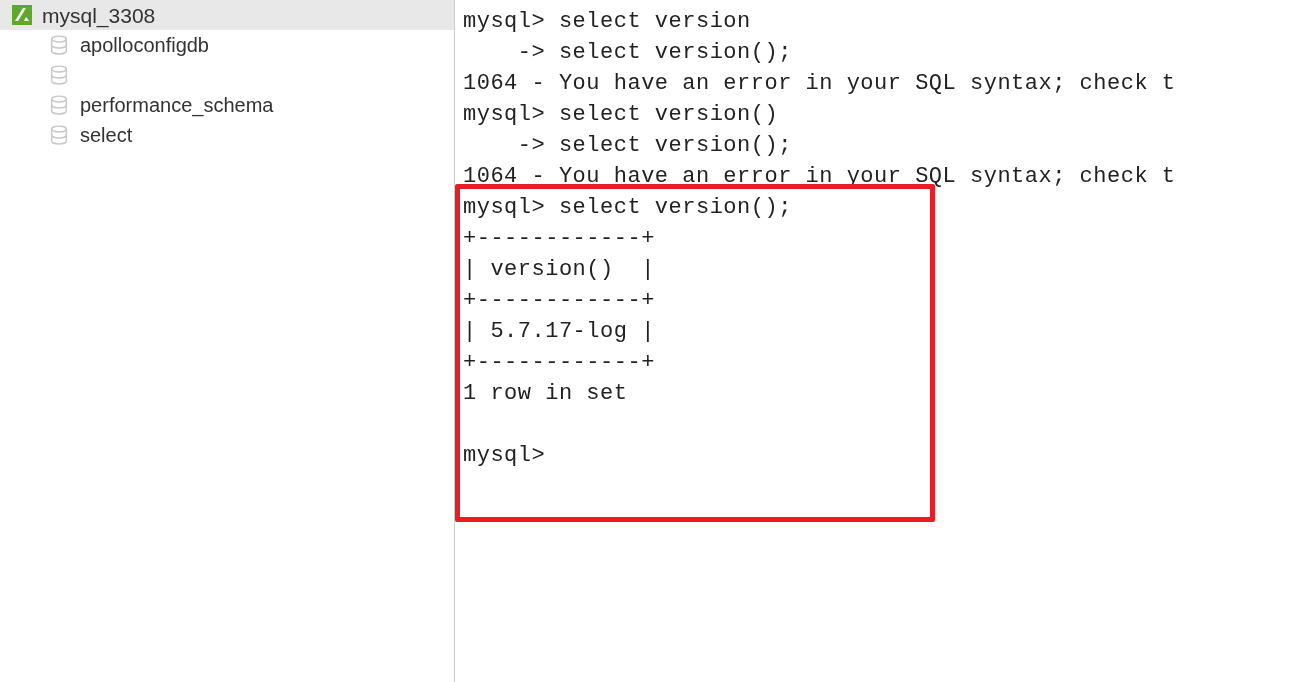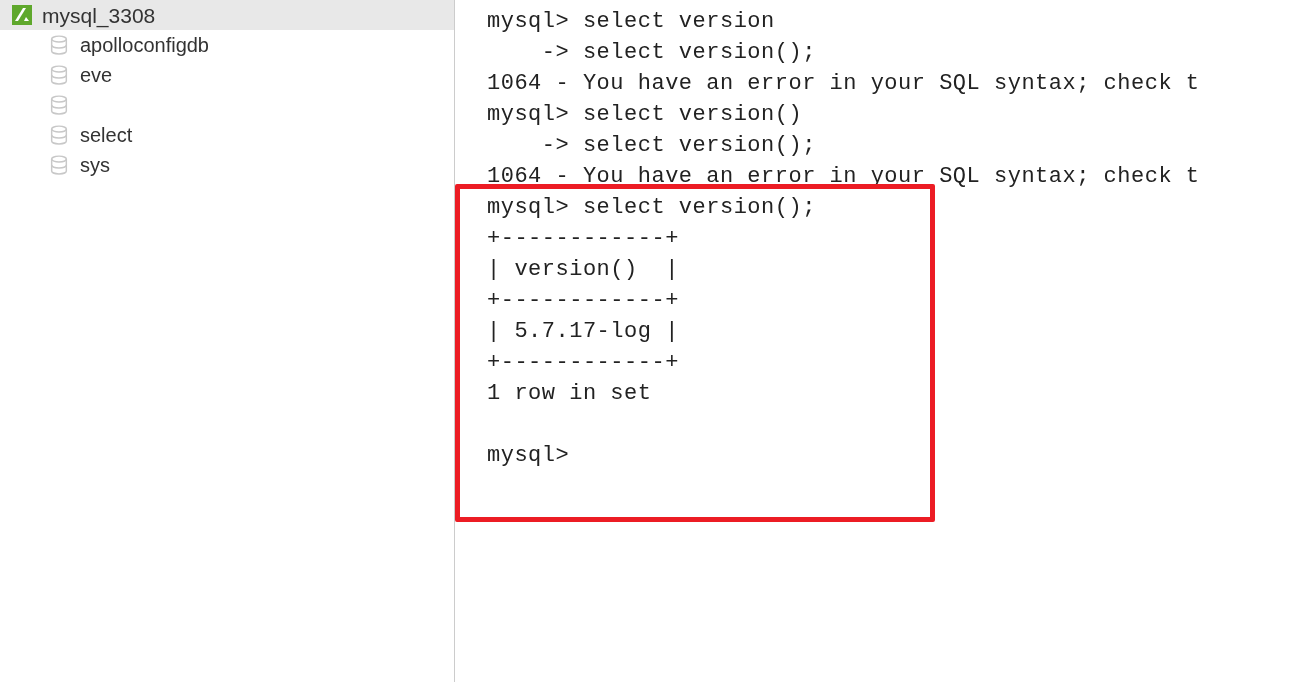--- a/index.html
+++ b/index.html
@@ -48,21 +48,21 @@
       flex-shrink: 0;
     }
     .db-icon {
       width: 22px;
       height: 22px;
       flex-shrink: 0;
       color: #d0d0d0;
     }
     .main {
       flex: 1;
-      padding: 6px 0 0 32px;
+      padding: 6px 0 0 8px;
       position: relative;
       overflow: hidden;
     }
     .console {
       font-family: "Courier New", Courier, monospace;
       font-size: 22px;
       line-height: 31px;
       color: #222;
       white-space: pre;
       letter-spacing: 0.5px;
@@ -98,64 +98,54 @@
       <svg viewBox="0 0 24 24" width="22" height="22">
           <ellipse cx="12" cy="5.5" rx="8" ry="3.2" fill="none" stroke="#c8c8c8" stroke-width="1.6"></ellipse>
           <path d="M4 5.5 V18.5 A8 3.2 0 0 0 20 18.5 V5.5" fill="none" stroke="#c8c8c8" stroke-width="1.6"></path>
           <path d="M4 12 A8 3.2 0 0 0 20 12" fill="none" stroke="#c8c8c8" stroke-width="1.6"></path>
         </svg>
     </span>
     <span class="db-label">apolloconfigdb</span>
   </div>
 
 
-  <div class="db-item">
-    <span class="db-icon">
-      <svg viewBox="0 0 24 24" width="22" height="22">
-          <ellipse cx="12" cy="5.5" rx="8" ry="3.2" fill="none" stroke="#c8c8c8" stroke-width="1.6"></ellipse>
-          <path d="M4 5.5 V18.5 A8 3.2 0 0 0 20 18.5 V5.5" fill="none" stroke="#c8c8c8" stroke-width="1.6"></path>
-          <path d="M4 12 A8 3.2 0 0 0 20 12" fill="none" stroke="#c8c8c8" stroke-width="1.6"></path>
-        </svg>
-    </span>
-    <span class="db-label">eve</span>
-  </div>
 
   <div class="db-item">
     <span class="db-icon">
       <svg viewBox="0 0 24 24" width="22" height="22">
           <ellipse cx="12" cy="5.5" rx="8" ry="3.2" fill="none" stroke="#c8c8c8" stroke-width="1.6"></ellipse>
           <path d="M4 5.5 V18.5 A8 3.2 0 0 0 20 18.5 V5.5" fill="none" stroke="#c8c8c8" stroke-width="1.6"></path>
           <path d="M4 12 A8 3.2 0 0 0 20 12" fill="none" stroke="#c8c8c8" stroke-width="1.6"></path>
         </svg>
     </span>
   </div>
 
 
+  <div class="db-item">
+    <span class="db-icon">
+      <svg viewBox="0 0 24 24" width="22" height="22">
+          <ellipse cx="12" cy="5.5" rx="8" ry="3.2" fill="none" stroke="#c8c8c8" stroke-width="1.6"></ellipse>
+          <path d="M4 5.5 V18.5 A8 3.2 0 0 0 20 18.5 V5.5" fill="none" stroke="#c8c8c8" stroke-width="1.6"></path>
+          <path d="M4 12 A8 3.2 0 0 0 20 12" fill="none" stroke="#c8c8c8" stroke-width="1.6"></path>
+        </svg>
+    </span>
+    <span class="db-label">performance_schema</span>
+  </div>
 
   <div class="db-item">
     <span class="db-icon">
       <svg viewBox="0 0 24 24" width="22" height="22">
           <ellipse cx="12" cy="5.5" rx="8" ry="3.2" fill="none" stroke="#c8c8c8" stroke-width="1.6"></ellipse>
           <path d="M4 5.5 V18.5 A8 3.2 0 0 0 20 18.5 V5.5" fill="none" stroke="#c8c8c8" stroke-width="1.6"></path>
           <path d="M4 12 A8 3.2 0 0 0 20 12" fill="none" stroke="#c8c8c8" stroke-width="1.6"></path>
         </svg>
     </span>
     <span class="db-label">select</span>
   </div>
 
-  <div class="db-item">
-    <span class="db-icon">
-      <svg viewBox="0 0 24 24" width="22" height="22">
-          <ellipse cx="12" cy="5.5" rx="8" ry="3.2" fill="none" stroke="#c8c8c8" stroke-width="1.6"></ellipse>
-          <path d="M4 5.5 V18.5 A8 3.2 0 0 0 20 18.5 V5.5" fill="none" stroke="#c8c8c8" stroke-width="1.6"></path>
-          <path d="M4 12 A8 3.2 0 0 0 20 12" fill="none" stroke="#c8c8c8" stroke-width="1.6"></path>
-        </svg>
-    </span>
-    <span class="db-label">sys</span>
-  </div>
 
 </div>
 
 <div class="main">
   <pre class="console" id="console-output">mysql&gt; select version
     -&gt; select version();
 1064 - You have an error in your SQL syntax; check t
 mysql&gt; select version()
     -&gt; select version();
 1064 - You have an error in your SQL syntax; check t

